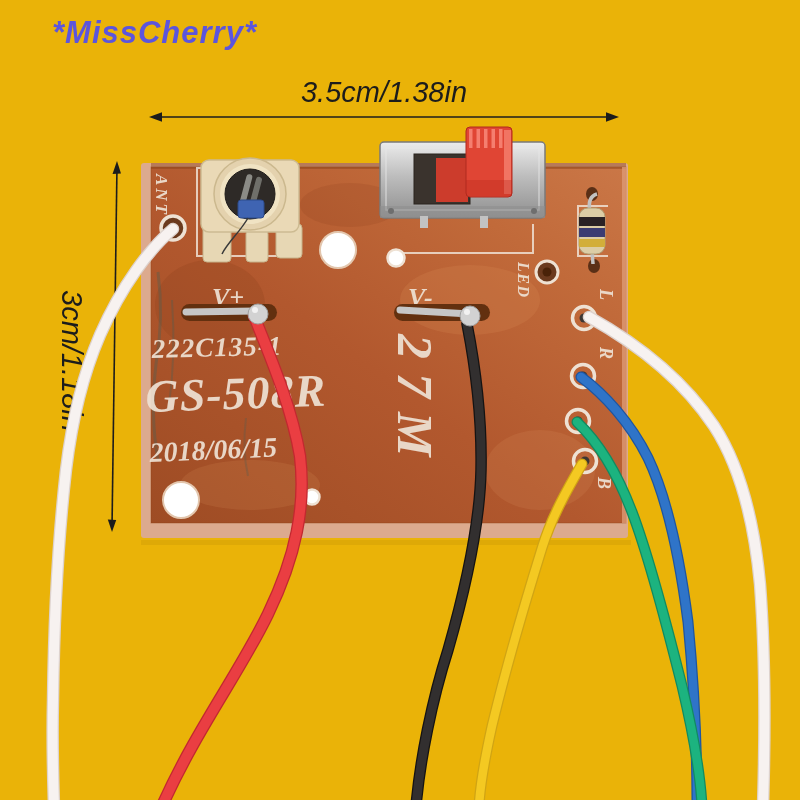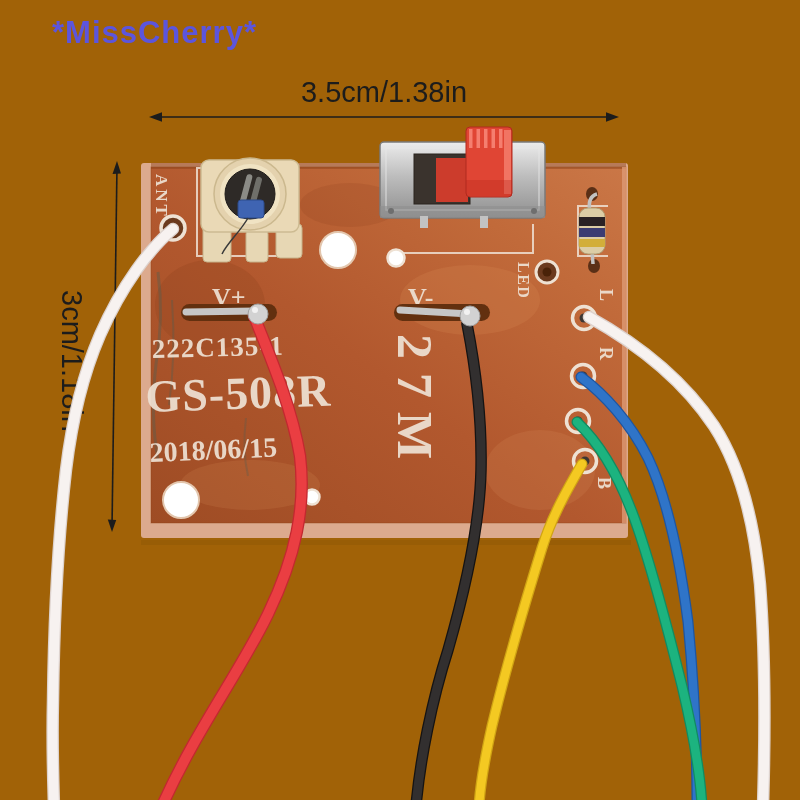--- a/index.html
+++ b/index.html
@@ -1,16 +1,16 @@
 <!DOCTYPE html>
 <html><head>
 <meta charset="utf-8">
 <style>
   html,body{margin:0;padding:0;background:#ffffff;}
-  .canvas{position:relative;width:800px;height:800px;background:#a16207;overflow:hidden;}
+  .canvas{position:relative;width:800px;height:800px;background:#eab308;overflow:hidden;font-style:italic;}
   svg{display:block;}
   .meas{font-family:"Liberation Sans", sans-serif;}
   .sk{font-family:"Liberation Serif", serif;font-weight:bold;opacity:.93;}
   .wm{font-family:"Liberation Sans", sans-serif;font-weight:bold;}
 </style>
 </head>
 <body>
 
 <div class="canvas">
 <svg width="800" height="800" viewBox="0 0 800 800">

